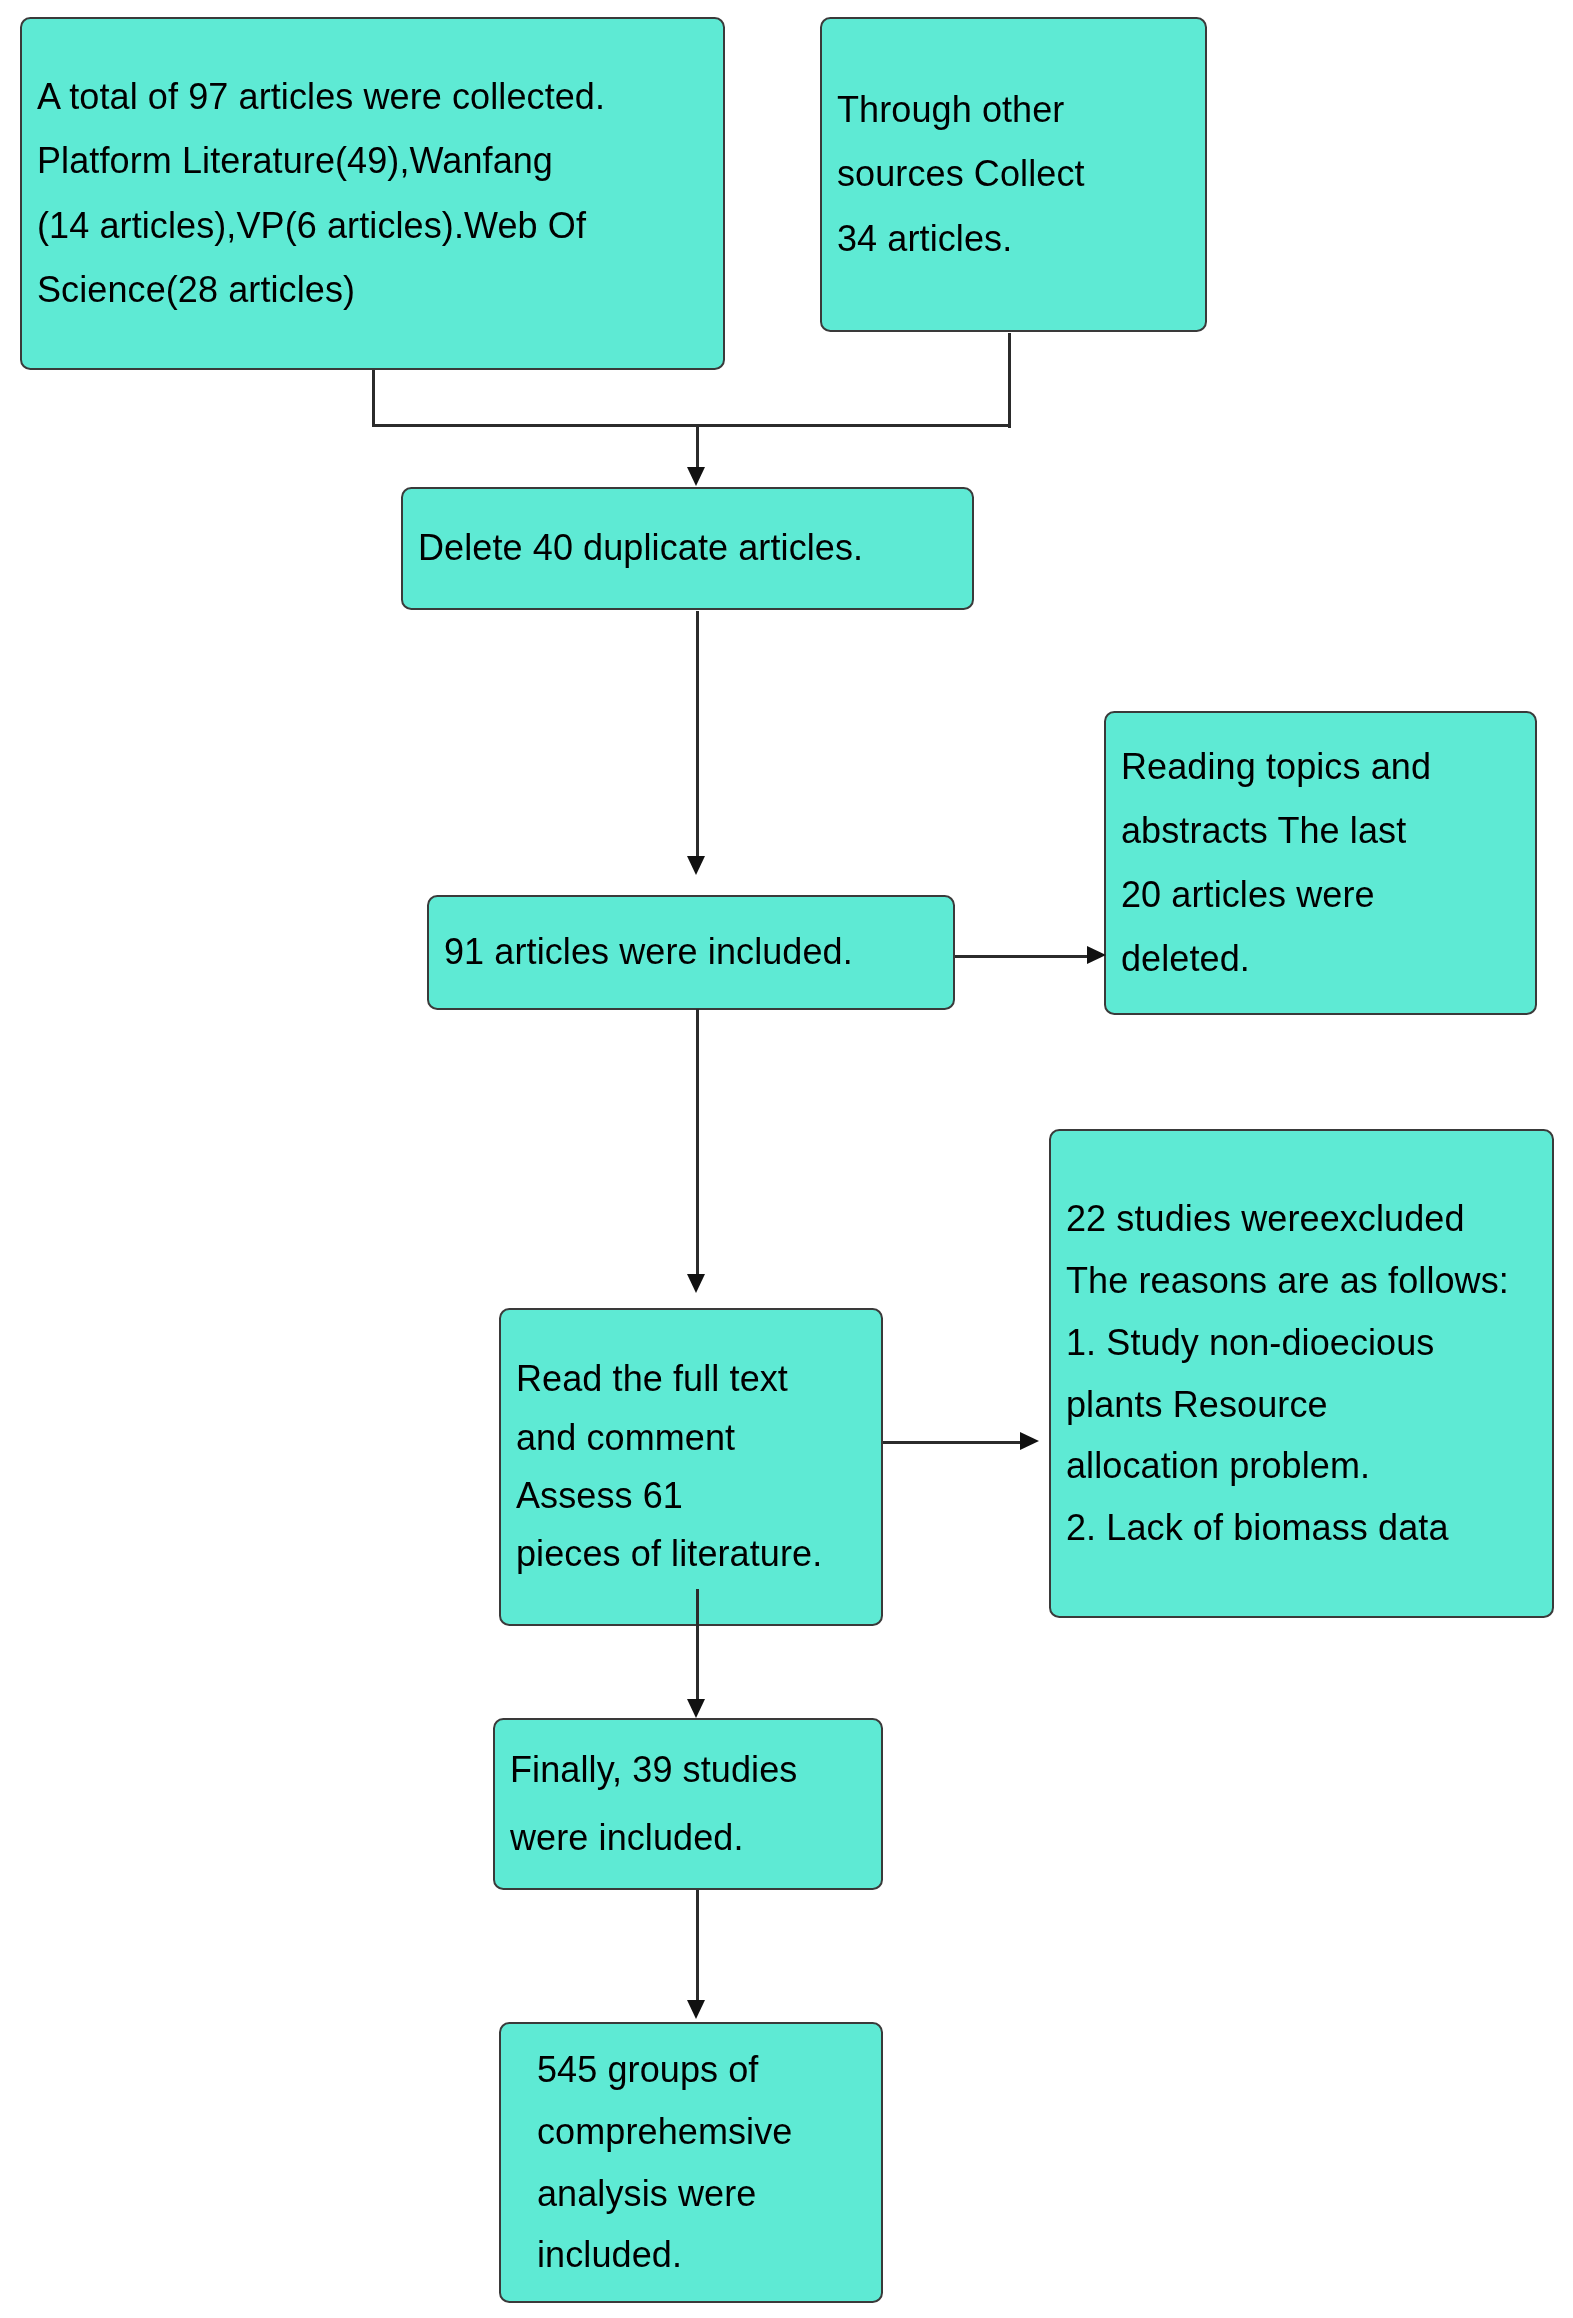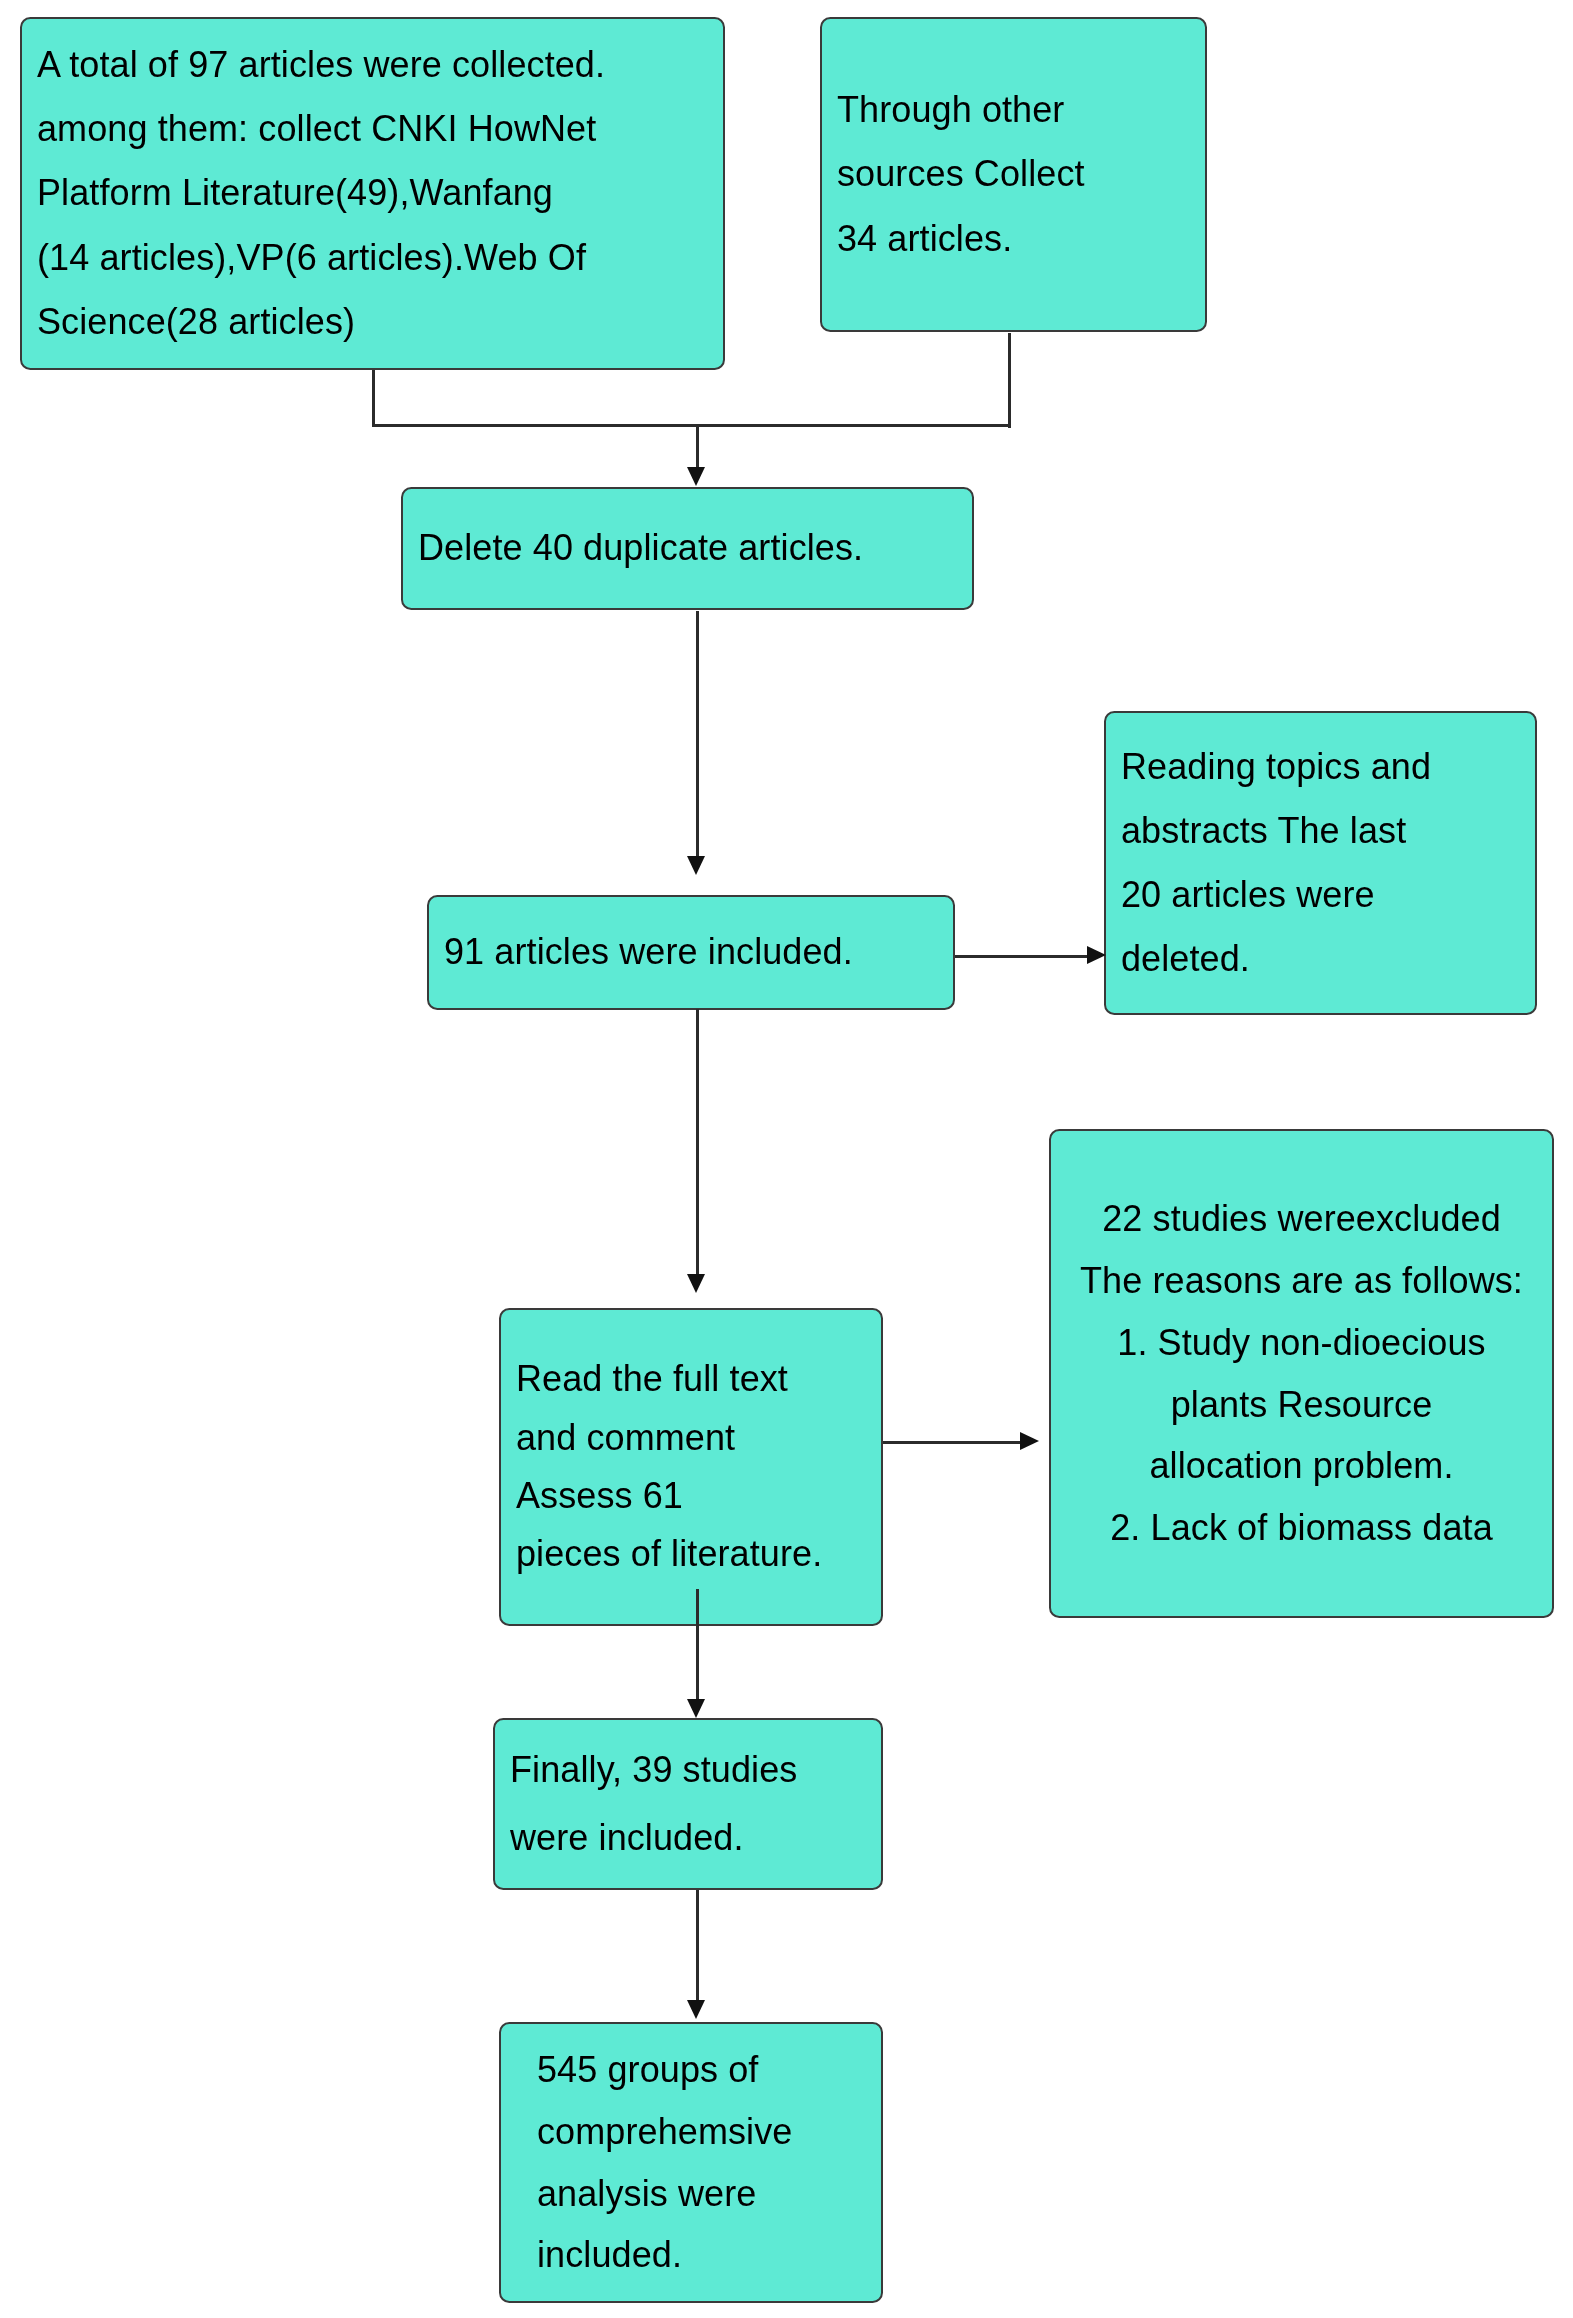--- a/index.html
+++ b/index.html
@@ -53,21 +53,20 @@
     border-left:19.5px solid #111111;
   }
 </style>
 </head>
 <body>
 
 <div id="flow-root">
 
   <div class="flow-box" style="left:20px; top:17px; width:705px; height:353px;">
     <span class="ln">A total of 97 articles were collected.</span>
-    <span class="ln">among them: collect CNKI HowNet</span>
     <span class="ln">Platform Literature(49),Wanfang</span>
     <span class="ln">(14 articles),VP(6 articles).Web Of</span>
     <span class="ln">Science(28 articles)</span>
   </div>
 
   <div class="flow-box" style="left:820px; top:17px; width:387px; height:315px;">
     <span class="ln">Through other</span>
     <span class="ln">sources Collect</span>
     <span class="ln">34 articles.</span>
   </div>
@@ -95,21 +94,21 @@
   <div class="flow-box center-one" style="left:427px; top:895px; width:528px; height:115px;">
     <span class="ln">91 articles were included.</span>
   </div>
 
   <div class="conn-h" style="left:955px; top:955px; width:138px;"></div>
   <div class="arrow-right" style="left:1087px; top:946px;"></div>
 
   <div class="conn-v" style="left:696px; top:1009px; height:267px;"></div>
   <div class="arrow-down" style="left:687px; top:1274px;"></div>
 
-  <div class="flow-box tight" style="left:1049px; top:1129px; width:505px; height:489px; line-height:1.72;text-align:center;">
+  <div class="flow-box tight" style="left:1049px; top:1129px; width:505px; height:489px; line-height:1.72;">
     <span class="ln">22 studies wereexcluded</span>
     <span class="ln">The reasons are as follows:</span>
     <span class="ln">1. Study non-dioecious</span>
     <span class="ln">plants Resource</span>
     <span class="ln">allocation problem.</span>
     <span class="ln">2. Lack of biomass data</span>
   </div>
 
   <div class="flow-box" style="left:499px; top:1308px; width:384px; height:318px; line-height:1.62;">
     <span class="ln">Read the full text</span>

